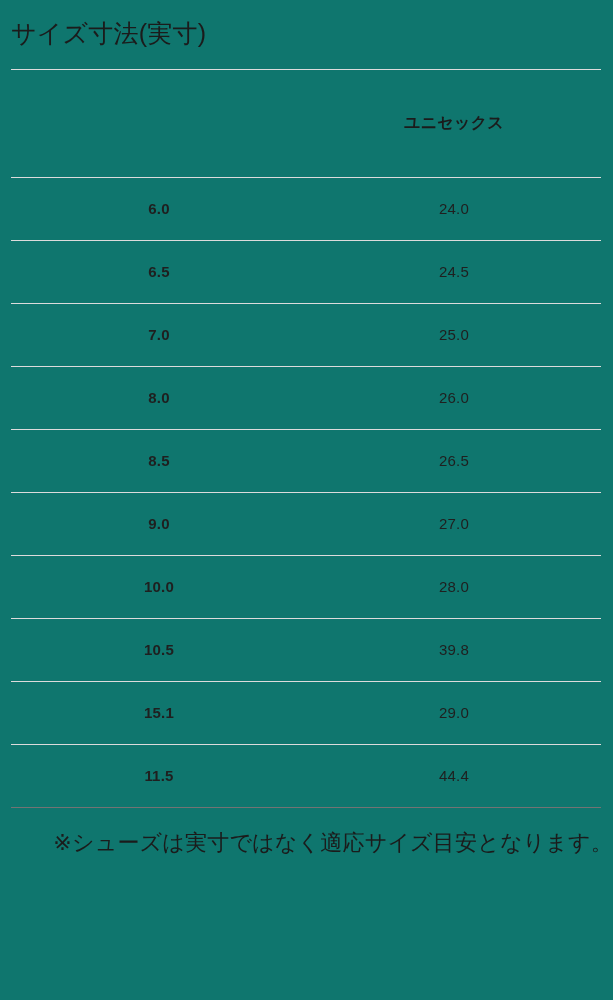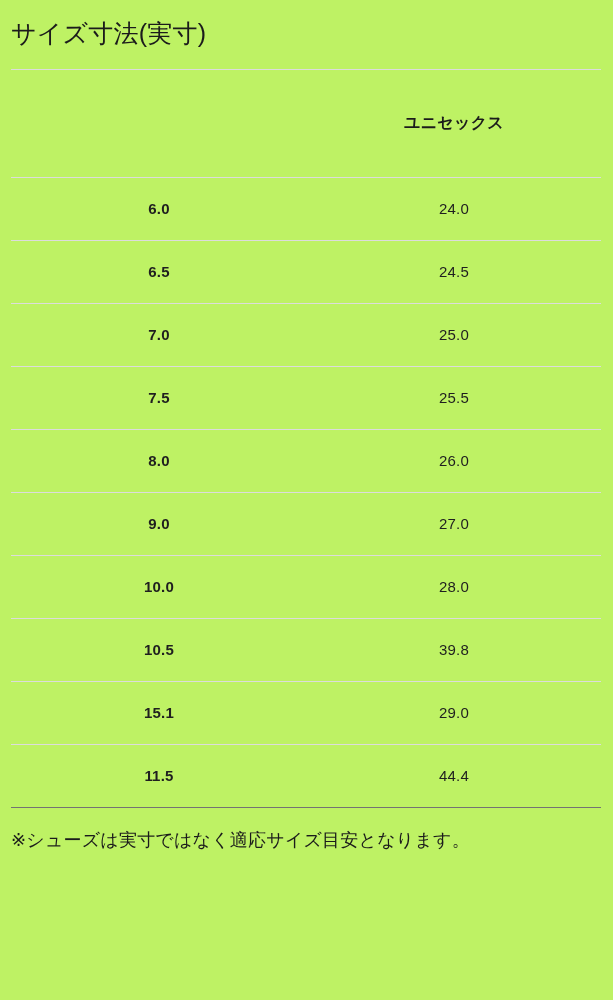--- a/index.html
+++ b/index.html
@@ -16,21 +16,21 @@
     font-family: "Liberation Sans", "DejaVu Sans", sans-serif;
     color: #1a1a1a;
     -webkit-font-smoothing: antialiased;
   }
 
   .page {
     width: 613px;
     height: 1000px;
     box-sizing: border-box;
     padding: 0;
-    background: #bef264;
+    background: #0f766e;
   }
 
   
   .page-title {
     font-size: 25px;
     font-weight: 400;
     line-height: 1.1;
     color: #1b1b1b;
     margin: 0;
     padding: 20px 0 0 11px;
@@ -86,28 +86,29 @@
   tbody td.col-unisex {
     font-weight: 400;
     letter-spacing: 0.2px;
   }
   tbody tr:last-child td {
     border-bottom: 1px solid #737373;
   }
 
   
   .footnote {
-    font-size: 18px;
+    font-size: 22px;
     font-weight: 400;
     color: #1b1b1b;
     line-height: 1.4;
     margin: 0;
     padding: 20px 0 0 11px;
     letter-spacing: 0.2px;
     white-space: nowrap;
+    text-align: right;
   }
 </style>
 </head>
 <body>
 
 <div class="page">
 
   <h1 class="page-title">サイズ寸法(実寸)</h1>
 
   <div class="size-table-wrap">
@@ -129,26 +130,26 @@
           </tr>
           <tr>
             <td class="col-size">6.5</td>
             <td class="col-unisex">24.5</td>
           </tr>
           <tr>
             <td class="col-size">7.0</td>
             <td class="col-unisex">25.0</td>
           </tr>
           <tr>
-            <td class="col-size">7.5</td>
-            <td class="col-unisex">25.5</td>
+            <td class="col-size">8.0</td>
+            <td class="col-unisex">26.0</td>
           </tr>
           <tr>
-            <td class="col-size">8.0</td>
-            <td class="col-unisex">26.0</td>
+            <td class="col-size">8.5</td>
+            <td class="col-unisex">26.5</td>
           </tr>
           <tr>
             <td class="col-size">9.0</td>
             <td class="col-unisex">27.0</td>
           </tr>
           <tr>
             <td class="col-size">10.0</td>
             <td class="col-unisex">28.0</td>
           </tr>
           <tr>

